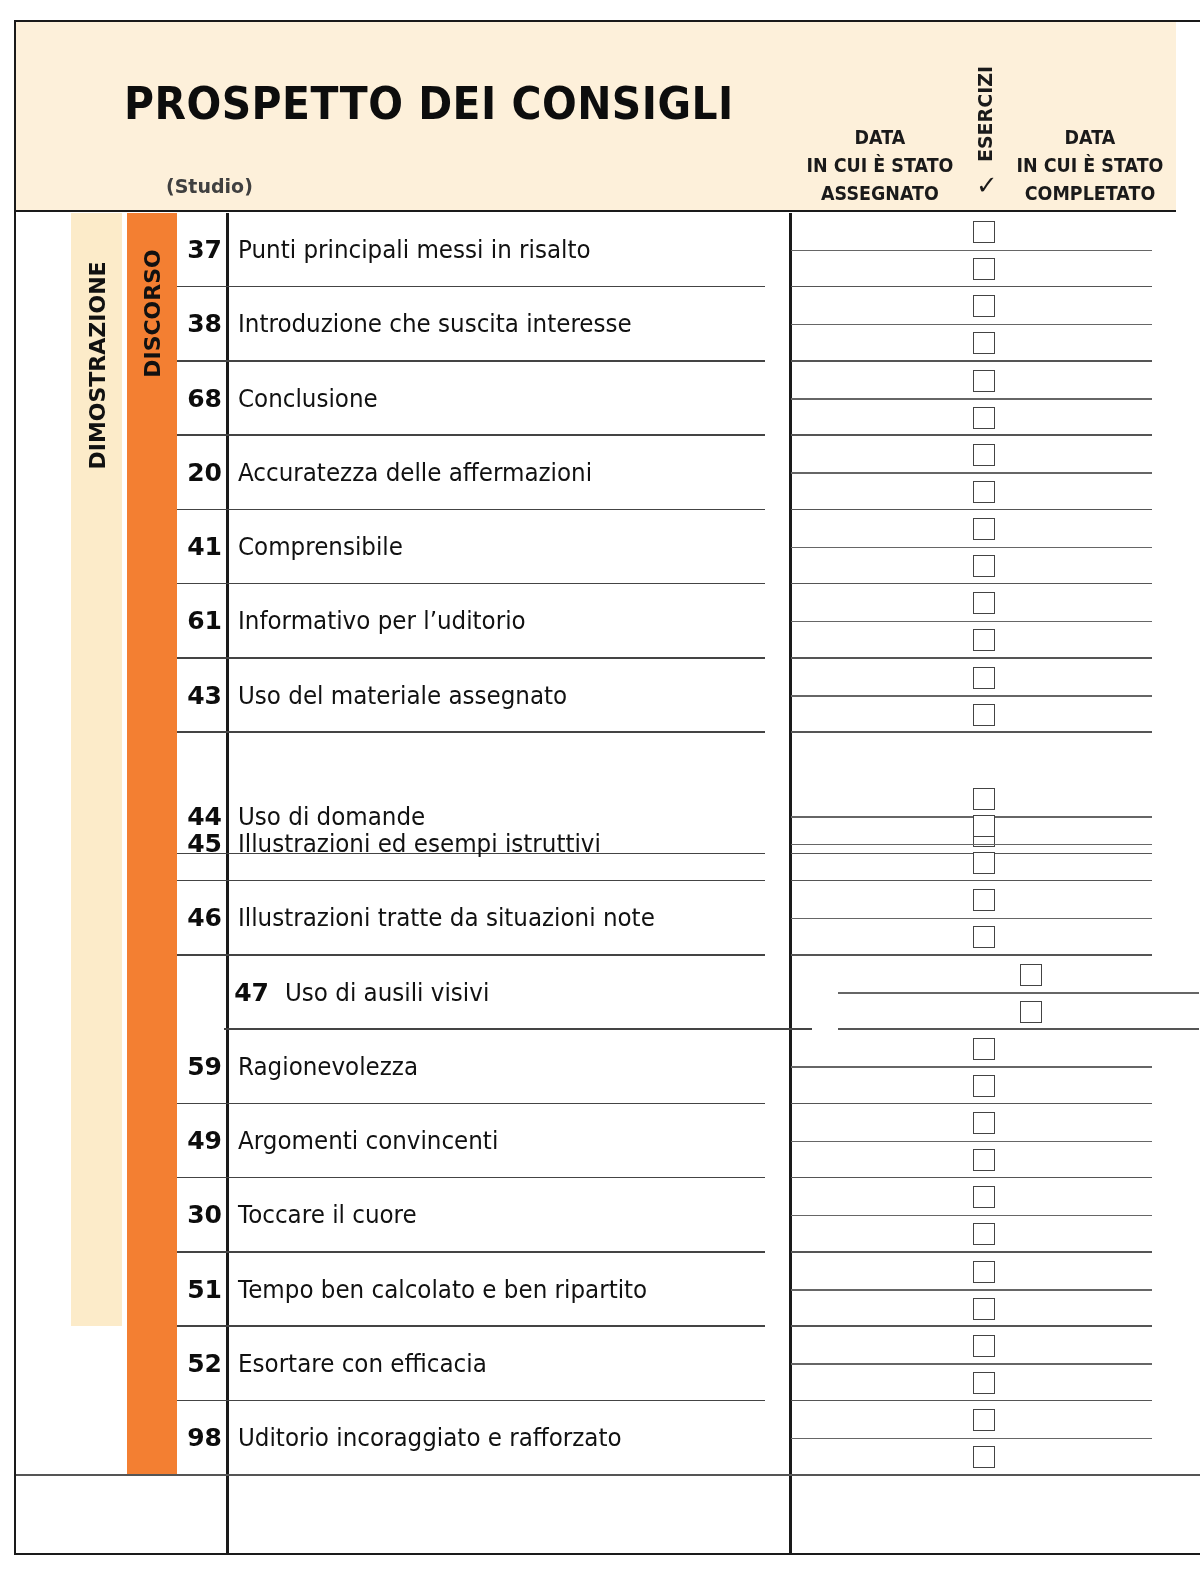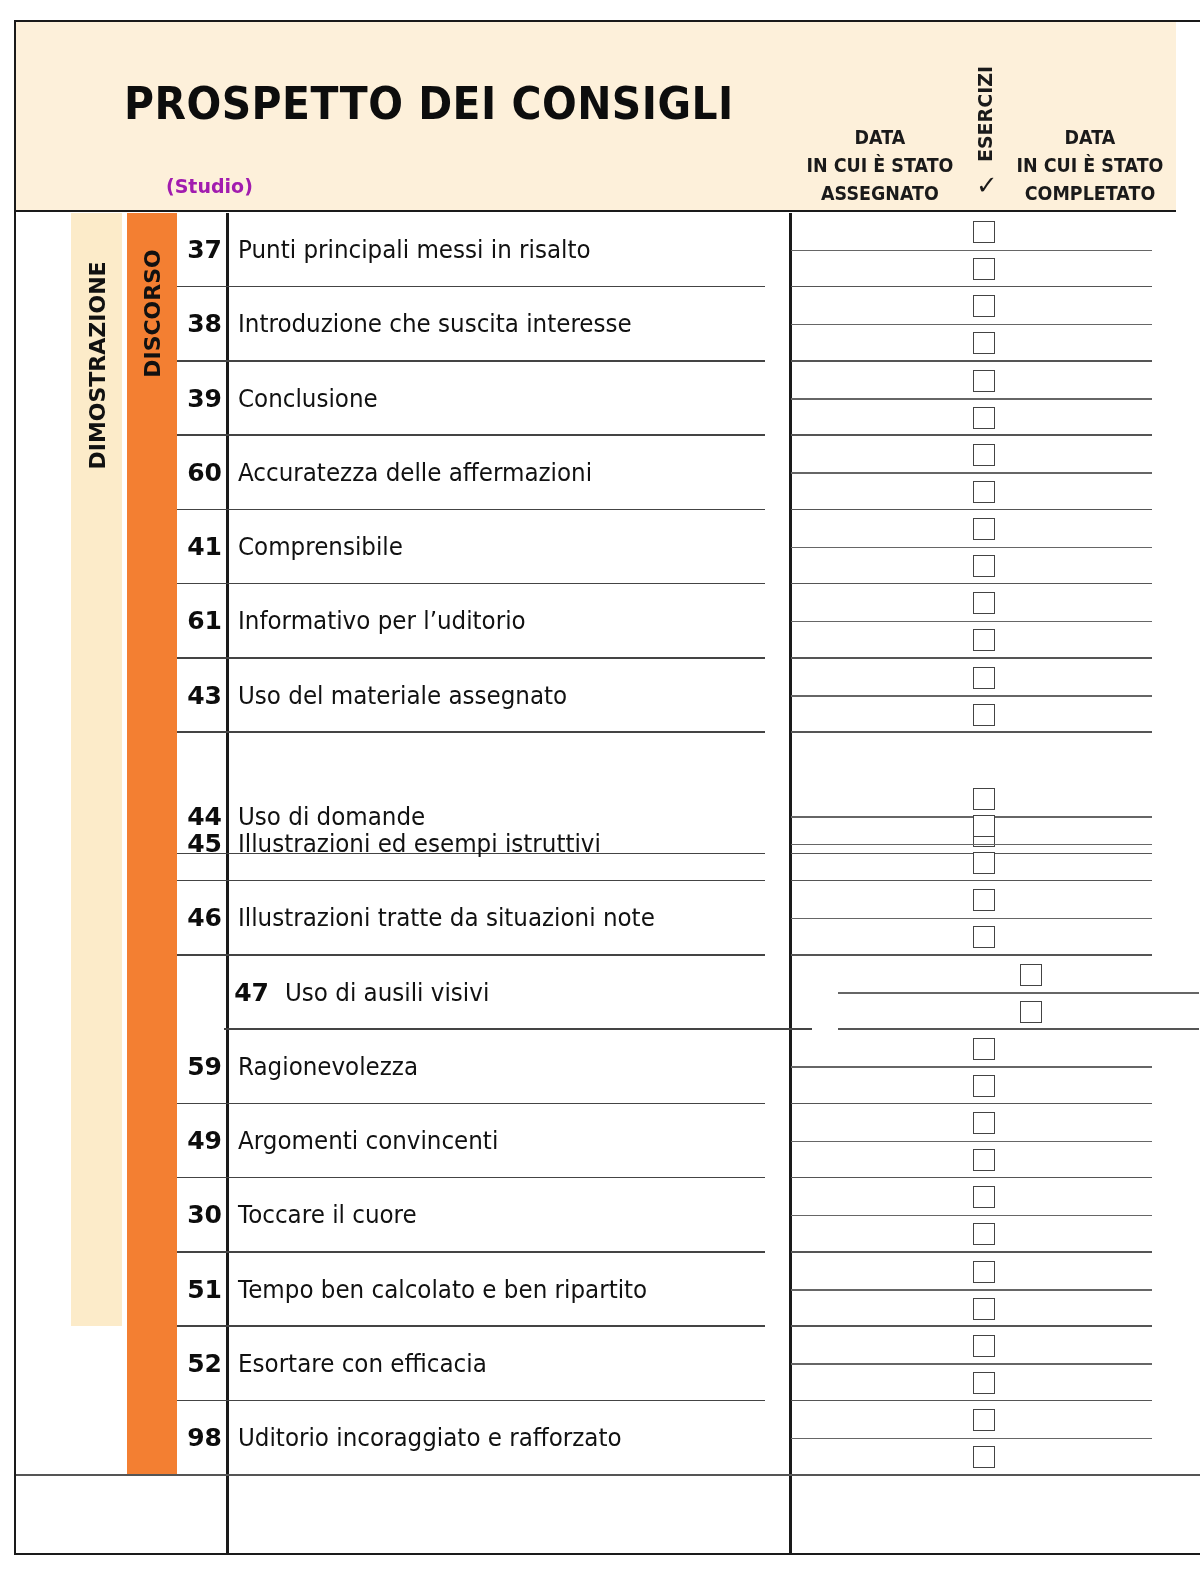--- a/index.html
+++ b/index.html
@@ -1,20 +1,20 @@
 <!DOCTYPE html>
 <html><head>
   <meta charset="utf-8">
   <style>
     html, body { margin: 0; padding: 0; background: #ffffff; }
     body { width: 1200px; height: 1576px; position: relative; font-family: "DejaVu Sans", sans-serif; color: #111; overflow: hidden; }
     .sheet { position: absolute; left: 14px; top: 20px; width: 1160px; height: 1531px; border: 2.5px solid #1a1a1a; box-sizing: content-box; padding-left: 32px; }
     .header { position: absolute; left: 0; top: 0; width: 1160px; height: 188px; background: #FDF0DA; border-bottom: 2.5px solid #1a1a1a; }
     .title { position: absolute; left: 108px; top: 56px; font-size: 44px; font-weight: bold; letter-spacing: 0.5px; color: #0d0d0d; white-space: nowrap; transform: scaleX(0.93); transform-origin: left center; }
-    .subtitle { position: absolute; left: 150px; top: 153px; font-size: 19px; font-weight: bold; color: #a21caf; }
+    .subtitle { position: absolute; left: 150px; top: 153px; font-size: 19px; font-weight: bold; color: #404040; }
     .col-head { position: absolute; top: 101px; font-size: 19px; font-weight: bold; text-align: center; line-height: 28px; color: #1a1a1a; white-space: pre-line; transform: scaleX(0.92); }
     .col-head.assigned { left: 778px; width: 172px; }
     .col-head.completed { left: 988px; width: 172px; }
     .col-esercizi { position: absolute; left: 956px; top: 40px; width: 26px; height: 104px; }
     .col-esercizi span { position: absolute; left: 50%; top: 50%; transform: translate(-50%, -50%) rotate(-90deg); font-size: 19px; font-weight: bold; white-space: nowrap; color: #1a1a1a; }
     .check-mark { position: absolute; left: 960px; top: 149px; font-size: 26px; font-style: italic; color: #1a1a1a; line-height: 28px; }
 
     .band { position: absolute; }
     .band.dimostrazione { left: 55px; top: 191px; width: 51px; height: 1113px; background: #FCEBC9; }
     .band.discorso { left: 111px; top: 191px; width: 50px; height: 1261px; background: #F37F32; }
@@ -82,30 +82,30 @@
       <div class="row" style="top: 74.25px;">
     <div class="num">38</div>
     <div class="label">Introduzione che suscita interesse</div>
     <div class="mid-rule"></div>
     <div class="cb a"></div>
     <div class="cb b"></div>
     <div class="rule-left"></div>
     <div class="rule-right"></div>
   </div>
       <div class="row" style="top: 148.5px;">
-    <div class="num">39</div>
+    <div class="num">68</div>
     <div class="label">Conclusione</div>
     <div class="mid-rule"></div>
     <div class="cb a"></div>
     <div class="cb b"></div>
     <div class="rule-left"></div>
     <div class="rule-right"></div>
   </div>
       <div class="row" style="top: 222.75px;">
-    <div class="num">60</div>
+    <div class="num">20</div>
     <div class="label">Accuratezza delle affermazioni</div>
     <div class="mid-rule"></div>
     <div class="cb a"></div>
     <div class="cb b"></div>
     <div class="rule-left"></div>
     <div class="rule-right"></div>
   </div>
       <div class="row" style="top: 297px;">
     <div class="num">41</div>
     <div class="label">Comprensibile</div>

